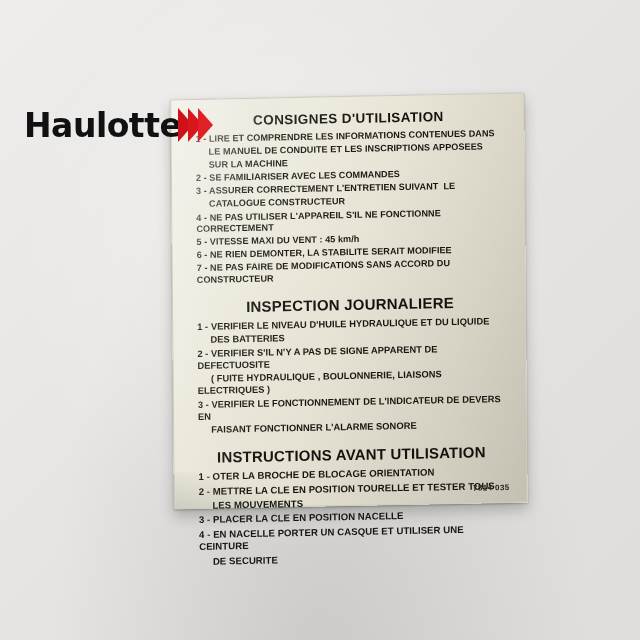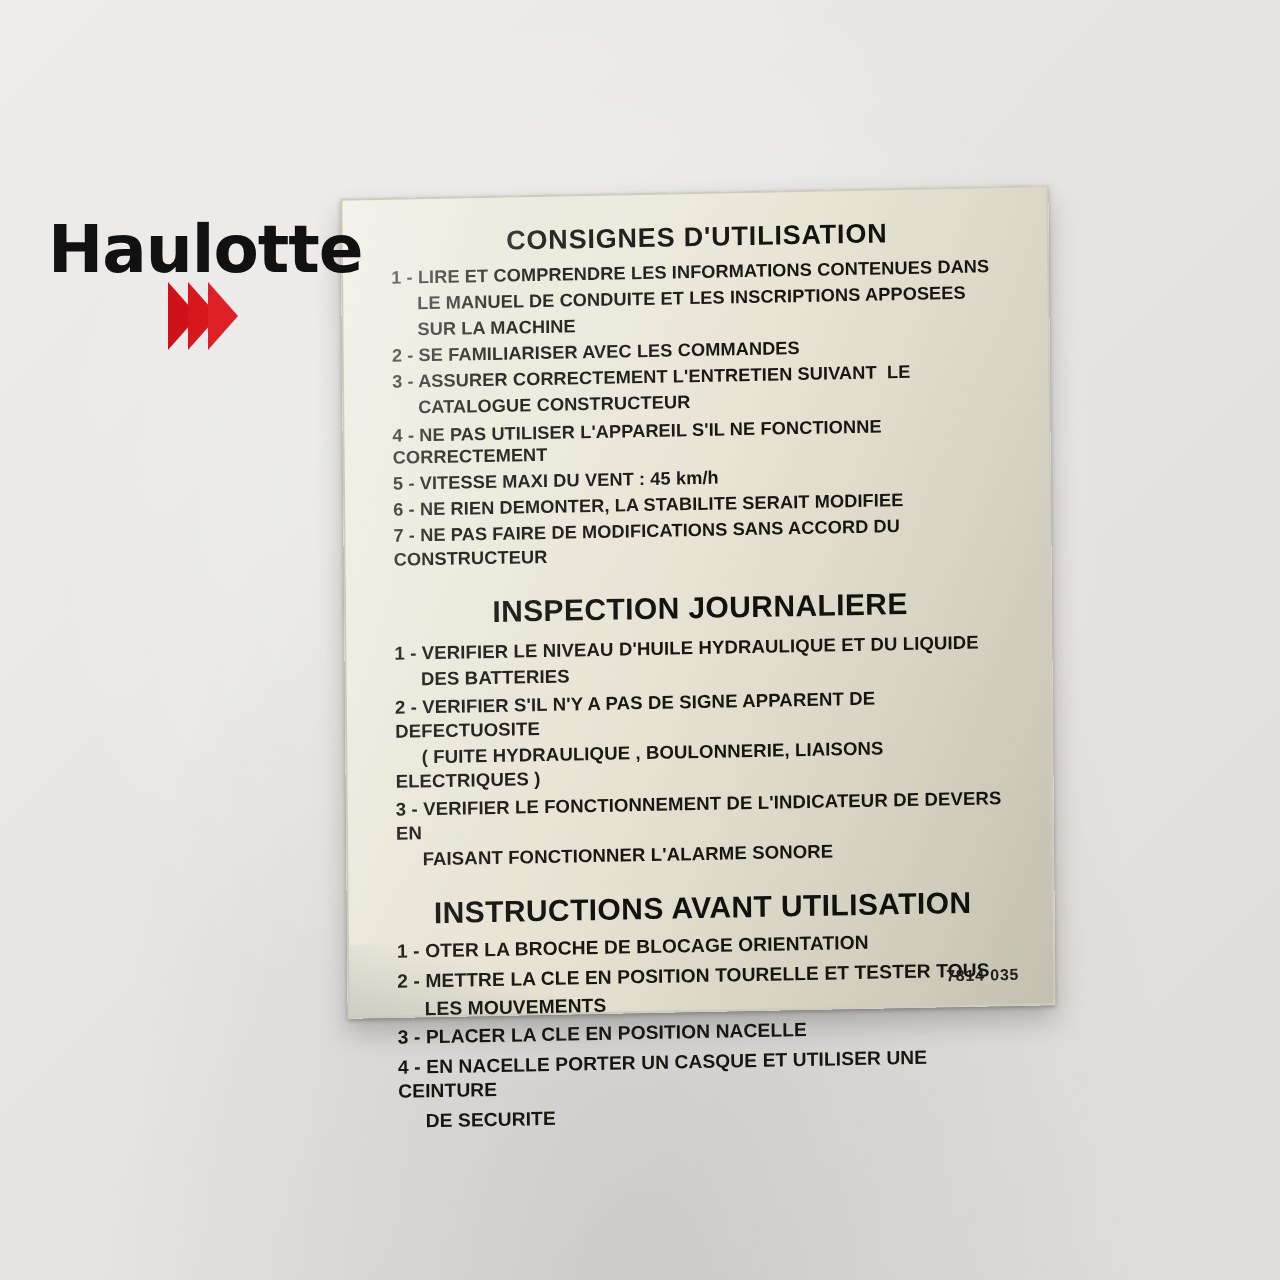--- a/index.html
+++ b/index.html
@@ -31,21 +31,20 @@
   }
 
   
   #logo {
     position: absolute;
     left: 24px;
     top: 108px;
     display: flex;
     align-items: center;
     z-index: 5;
-    flex-direction: column;
   }
   #logo-text {
     font-family: "DejaVu Sans", sans-serif;
     font-weight: bold;
     font-size: 33px;
     letter-spacing: -0.5px;
     color: #111111;
     line-height: 1;
   }
   .chev-group {

